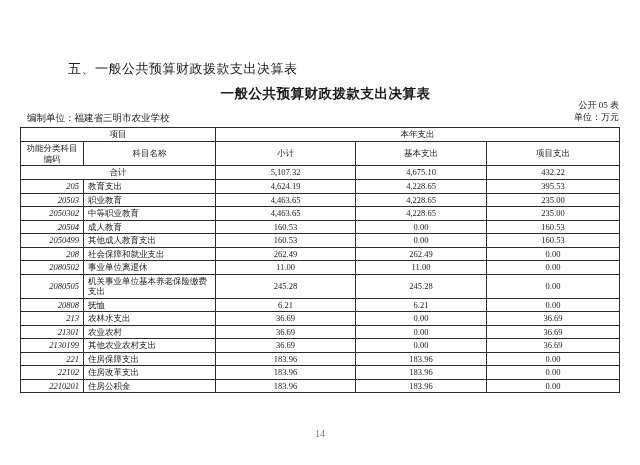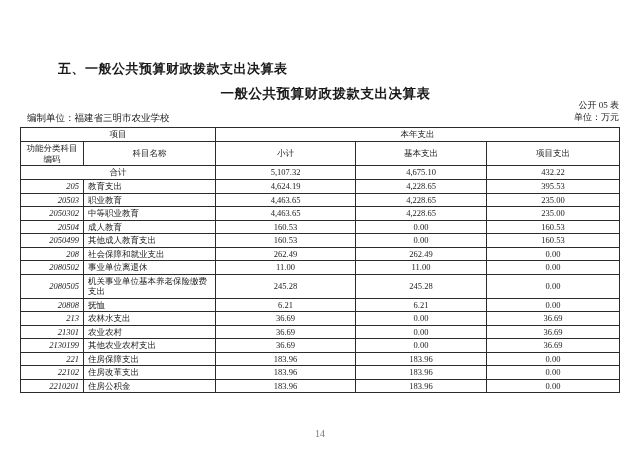--- a/index.html
+++ b/index.html
@@ -1,20 +1,20 @@
 <!DOCTYPE html>
 <html><head>
 <meta charset="utf-8">
 <style>
   * { box-sizing: border-box; }
   html,body { margin:0; padding:0; background:#ffffff; }
   body { font-family:"Liberation Serif","DejaVu Serif",serif; color:#1a1a1a; }
   .page { position:relative; width:640px; height:465px; background:#ffffff; overflow:hidden; }
 
-  .section-title { position:absolute; left:58px; top:60px; font-size:13px; font-weight:bold; letter-spacing:0.5px; white-space:nowrap; }
+  .section-title { position:absolute; left:68px; top:60px; font-size:13px; font-weight:normal; letter-spacing:0.5px; white-space:nowrap; }
   .table-title   { position:absolute; left:0; right:0; top:85px; text-align:center; font-size:13.5px; font-weight:bold; letter-spacing:0.5px;padding-left:11px; }
   .doc-code      { position:absolute; right:21px; top:99px;  font-size:9px; }
   .unit-label    { position:absolute; right:21px; top:111px; font-size:9px; }
   .prepared-by   { position:absolute; left:27px;  top:112px; font-size:9.5px; }
 
   table.budget { position:absolute; left:20px; top:127px; width:599px;
                  border-collapse:collapse; table-layout:fixed; font-size:8.5px; line-height:10.5px;border-radius:17px; }
   table.budget th, table.budget td { border:1px solid #2b2b2b; padding:1px 4px; font-weight:normal; overflow:hidden; }
   table.budget thead th { text-align:center; vertical-align:middle; }
   tr.hrow1 { height:14px; }

